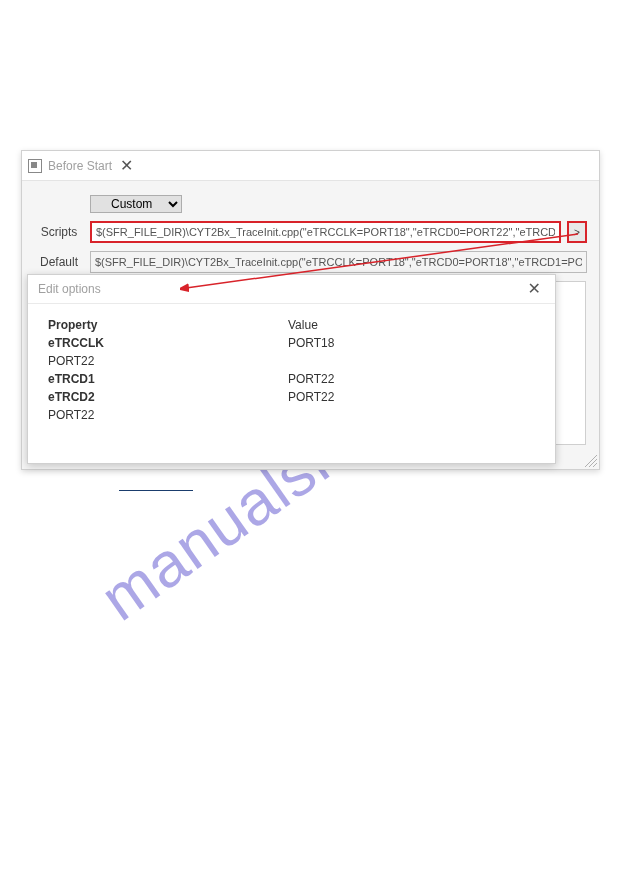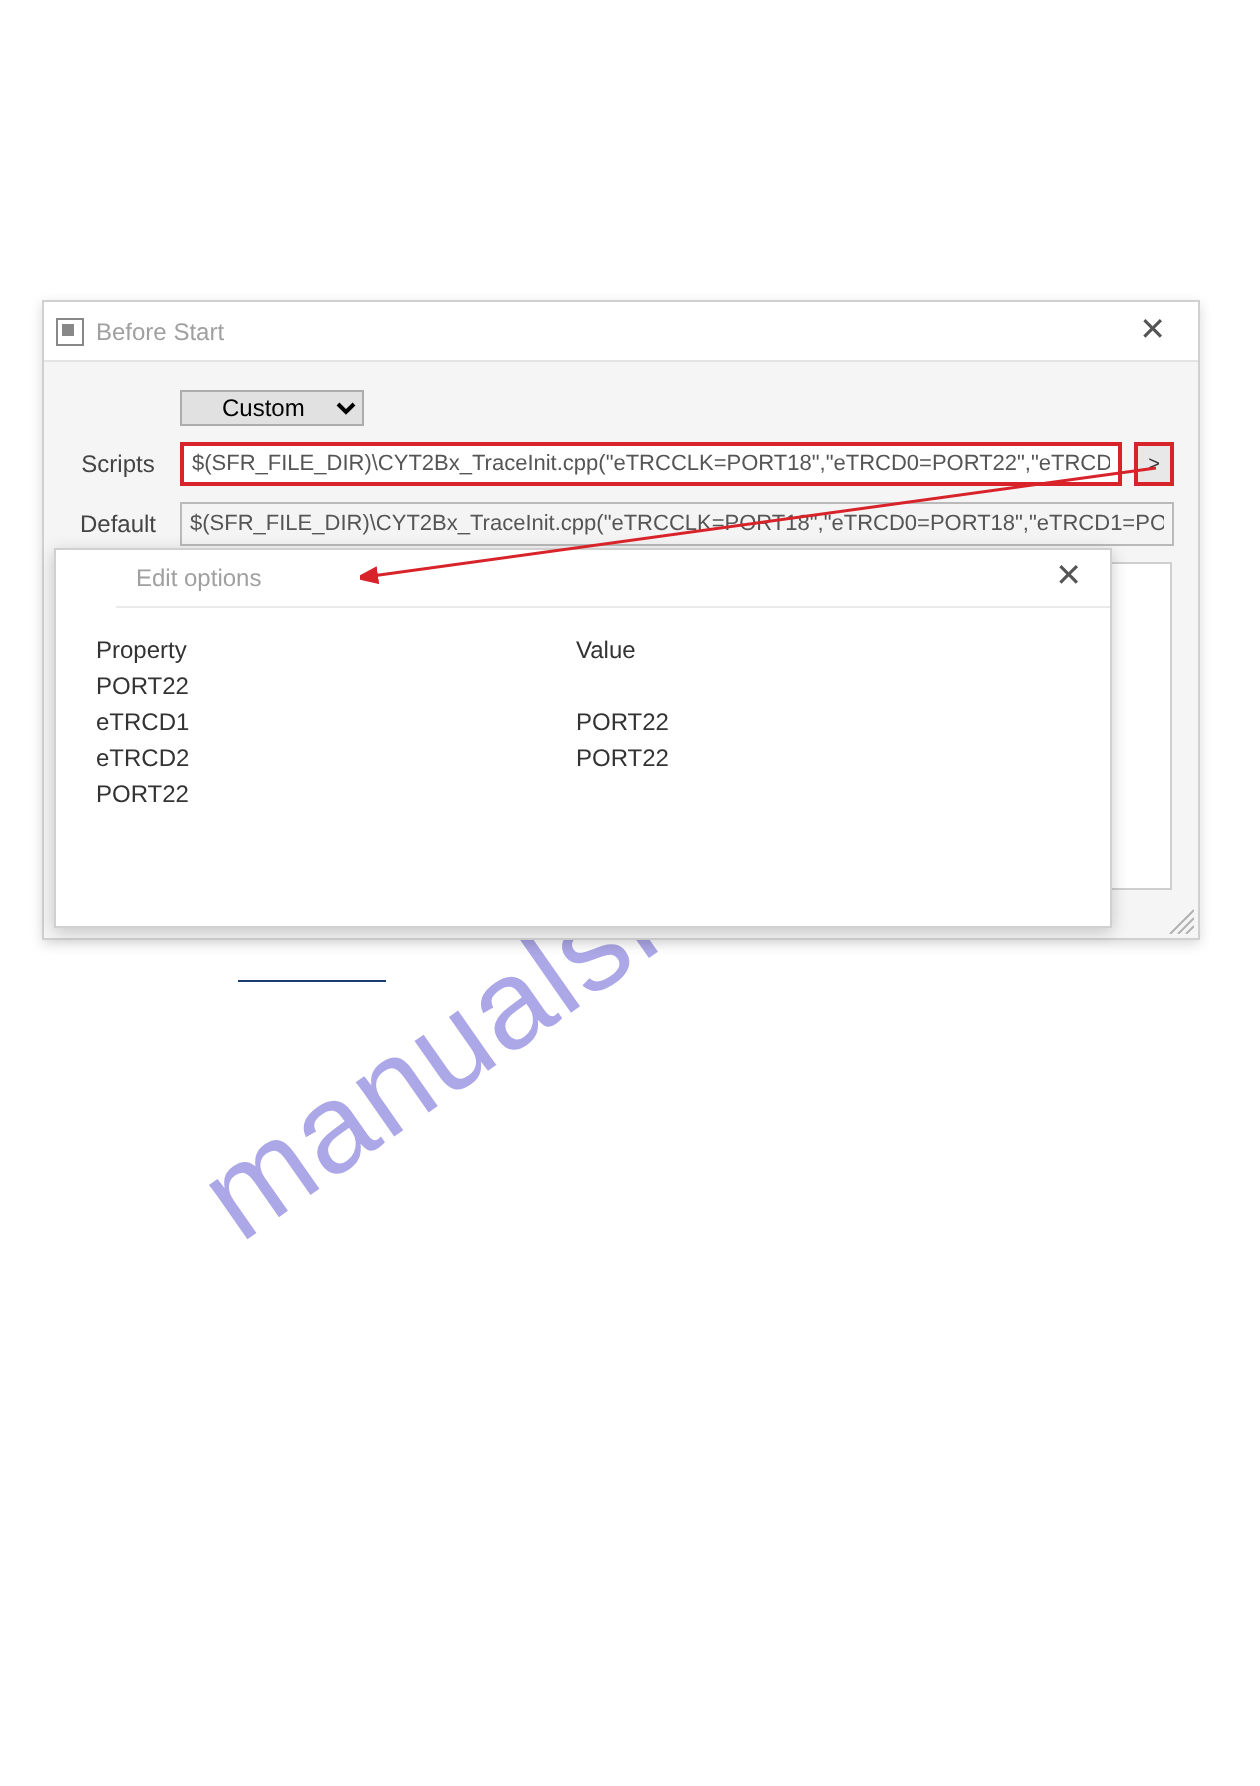--- a/index.html
+++ b/index.html
@@ -21,21 +21,20 @@
       top: 150px;
       width: 579px;
       height: 320px;
       border: 1px solid #d0d0d0;
       background: #f5f5f5;
       box-shadow: 0 2px 6px rgba(0,0,0,0.15);
     }
     .titlebar {
       display: flex;
       align-items: center;
-      justify-content: space-between;
       height: 30px;
       padding: 0 8px 0 6px;
       background: #ffffff;
       border-bottom: 1px solid #e4e4e4;
     }
     .titlebar-left {
       display: flex;
       align-items: center;
       gap: 6px;
     }
@@ -145,26 +144,25 @@
       background: #ffffff;
       border: 1px solid #d0d0d0;
       box-shadow: 0 2px 8px rgba(0,0,0,0.2);
     }
     .popup-title {
       display: flex;
       align-items: center;
       justify-content: space-between;
       padding: 6px 10px;
       border-bottom: 1px solid #eaeaea;
-      margin-left: 30px;
     }
     .popup-title-text { color: #a0a0a0; font-size: 12px; }
     .popup-body { padding: 14px 20px; }
     .table-head { display: flex; font-size: 12px; color: #333; margin-bottom: 2px; }
-    .col-prop { width: 240px; }
+    .col-prop { width: 240px; font-weight: bold; }
     .col-val { flex: 1; }
     .table-row { display: flex; font-size: 12px; color: #333; line-height: 18px; }
 
     .red-arrow {
       position: absolute;
       left: 180px;
       top: 230px;
       width: 404px;
       height: 62px;
       pointer-events: none;
@@ -238,20 +236,24 @@
   <div class="popup-title">
     <span class="popup-title-text">Edit options</span>
     <div class="close-x" style="padding:0 4px;">✕</div>
   </div>
   <div class="popup-body">
     <div class="table-head">
       <div class="col-prop">Property</div>
       <div class="col-val">Value</div>
     </div>
     <div class="table-row">
+      <div class="col-prop">eTRCCLK</div>
+      <div class="col-val">PORT18</div>
+    </div>
+    <div class="table-row">
       <div class="col-val">PORT22</div>
     </div>
     <div class="table-row">
       <div class="col-prop">eTRCD1</div>
       <div class="col-val">PORT22</div>
     </div>
     <div class="table-row">
       <div class="col-prop">eTRCD2</div>
       <div class="col-val">PORT22</div>
     </div>

